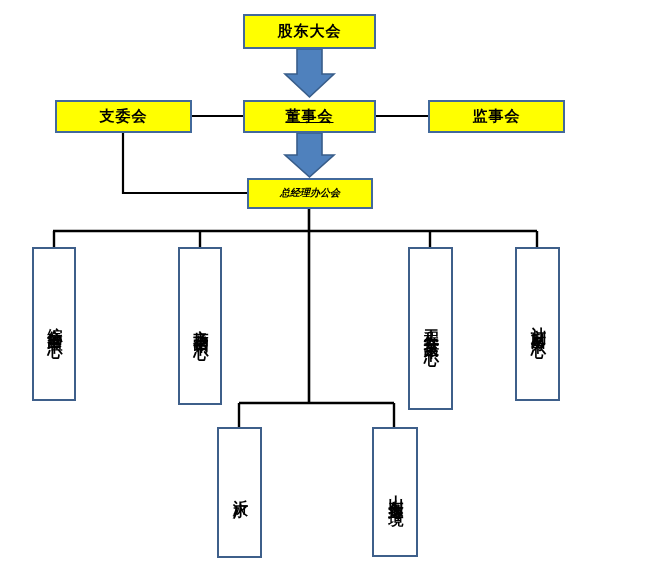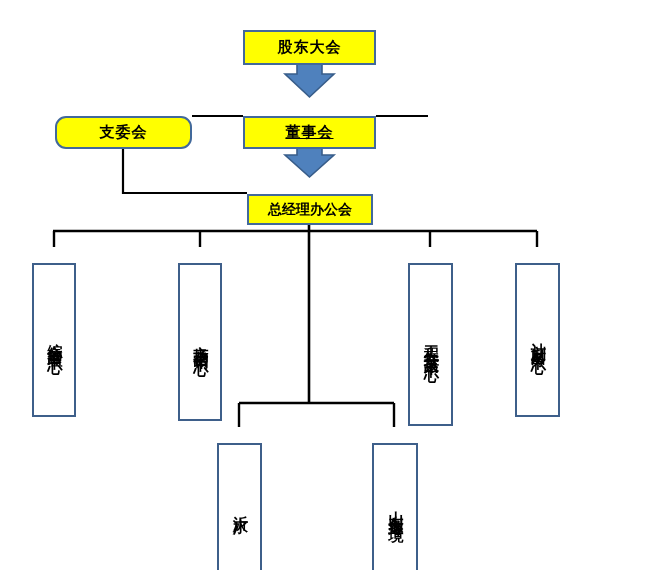--- a/index.html
+++ b/index.html
@@ -25,21 +25,20 @@
     height: 570px;
     pointer-events: none;
   }
   .node {
     position: absolute;
     box-sizing: border-box;
     display: flex;
     align-items: center;
     justify-content: center;
     text-align: right;
-    margin-top: 16px;
   }
   .node.yellow {
     background: #ffff00;
     border: 2px solid #42699b;
   }
   .node.white {
     background: #ffffff;
     border: 2px solid #3e5f8a;
   }
   .node-label {
@@ -90,29 +89,32 @@
 
     <polygon points="297,49 322,49 322,74 334,74 309.5,97 285,74 297,74" fill="#4f81bd" stroke="#385d8a" stroke-width="1.6" stroke-linejoin="miter"></polygon>
 
     <polygon points="297,133 322,133 322,155 334,155 309.5,177 285,155 297,155" fill="#4f81bd" stroke="#385d8a" stroke-width="1.6" stroke-linejoin="miter"></polygon>
   </svg>
 
   <div class="node yellow" style="left:243px; top:14px; width:133px; height:35px;">
     <span class="node-label">股东大会</span>
   </div>
 
-  <div class="node yellow" style="left:55px; top:100px; width:137px; height:33px;border-radius:11px;">
+  <div class="node yellow" style="left:55px; top:100px; width:137px; height:33px;">
     <span class="node-label">支委会</span>
   </div>
   <div class="node yellow" style="left:243px; top:100px; width:133px; height:33px;text-decoration:underline;">
     <span class="node-label">董事会</span>
   </div>
+  <div class="node yellow" style="left:428px; top:100px; width:137px; height:33px;">
+    <span class="node-label">监事会</span>
+  </div>
 
   <div class="node yellow" style="left:247px; top:178px; width:126px; height:31px;">
-    <span class="node-label" style="font-size:14px; letter-spacing:0px;">总经理办公会</span>
+    <span class="node-label" style="font-size:10px; letter-spacing:0px;font-style:italic;">总经理办公会</span>
   </div>
 
   <div class="node white" style="left:32px; top:247px; width:44px; height:154px;">
     <span class="node-label">综合管理中心</span>
   </div>
   <div class="node white" style="left:178px; top:247px; width:44px; height:158px;">
     <span class="node-label">市场营销中心</span>
   </div>
   <div class="node white" style="left:408px; top:247px; width:45px; height:163px;">
     <span class="node-label">工程安全技术中心</span>

